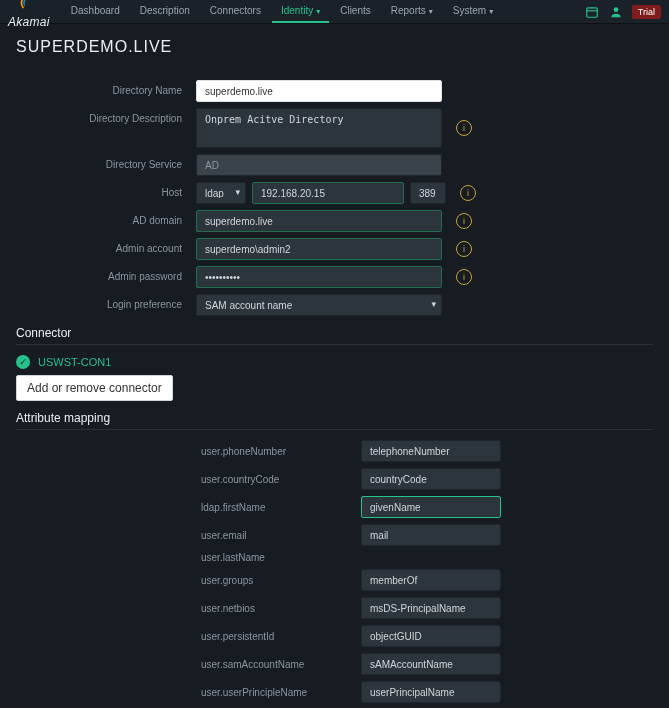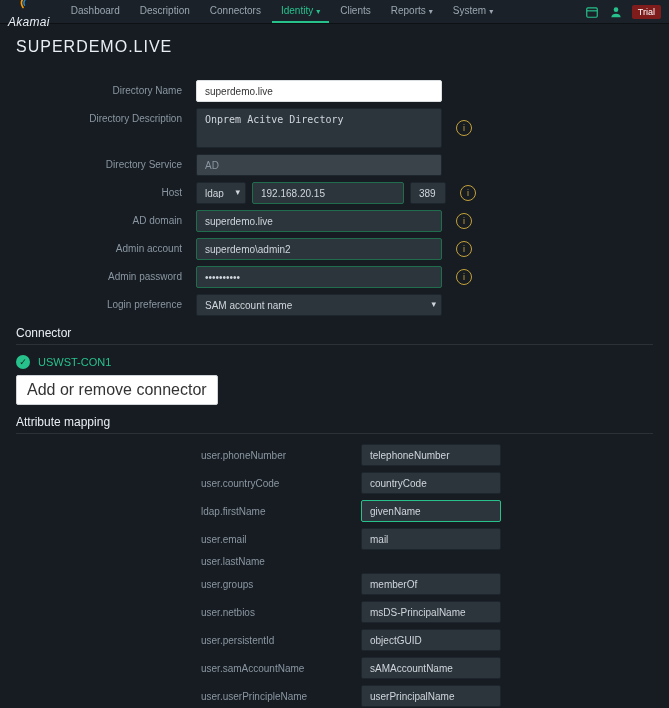--- a/index.html
+++ b/index.html
@@ -89,21 +89,21 @@
   .assoc-conn { display:flex; align-items:center; gap:8px; }
   .check-icon {
     width:14px; height:14px; border-radius:50%;
     background:#27c18c; color:#14231b;
     display:flex; align-items:center; justify-content:center;
     font-size:9px;
   }
   .conn-name { color:#27c18c; font-size:11px; }
   .btn-white {
     background:#fff; color:#333; border:1px solid #d0d4d8;
-    padding:5px 10px; font-size:16px; border-radius:2px; cursor:pointer;
+    padding:5px 10px; font-size:12px; border-radius:2px; cursor:pointer;
   }
 
   .attr-row { display:flex; align-items:center; margin-bottom:6px; }
   .attr-label { width:345px; text-align:left; padding-left:185px; color:#8a96a2; font-size:10px; }
   .attr-input {
     width:140px; height:22px;
     background:#2d353c; border:1px solid #1e262d;
     color:#cfd6dc; font-size:10px; padding:4px 8px; border-radius:2px; outline:none;
   }
   .attr-input.active { border-color:#27c18c; }

